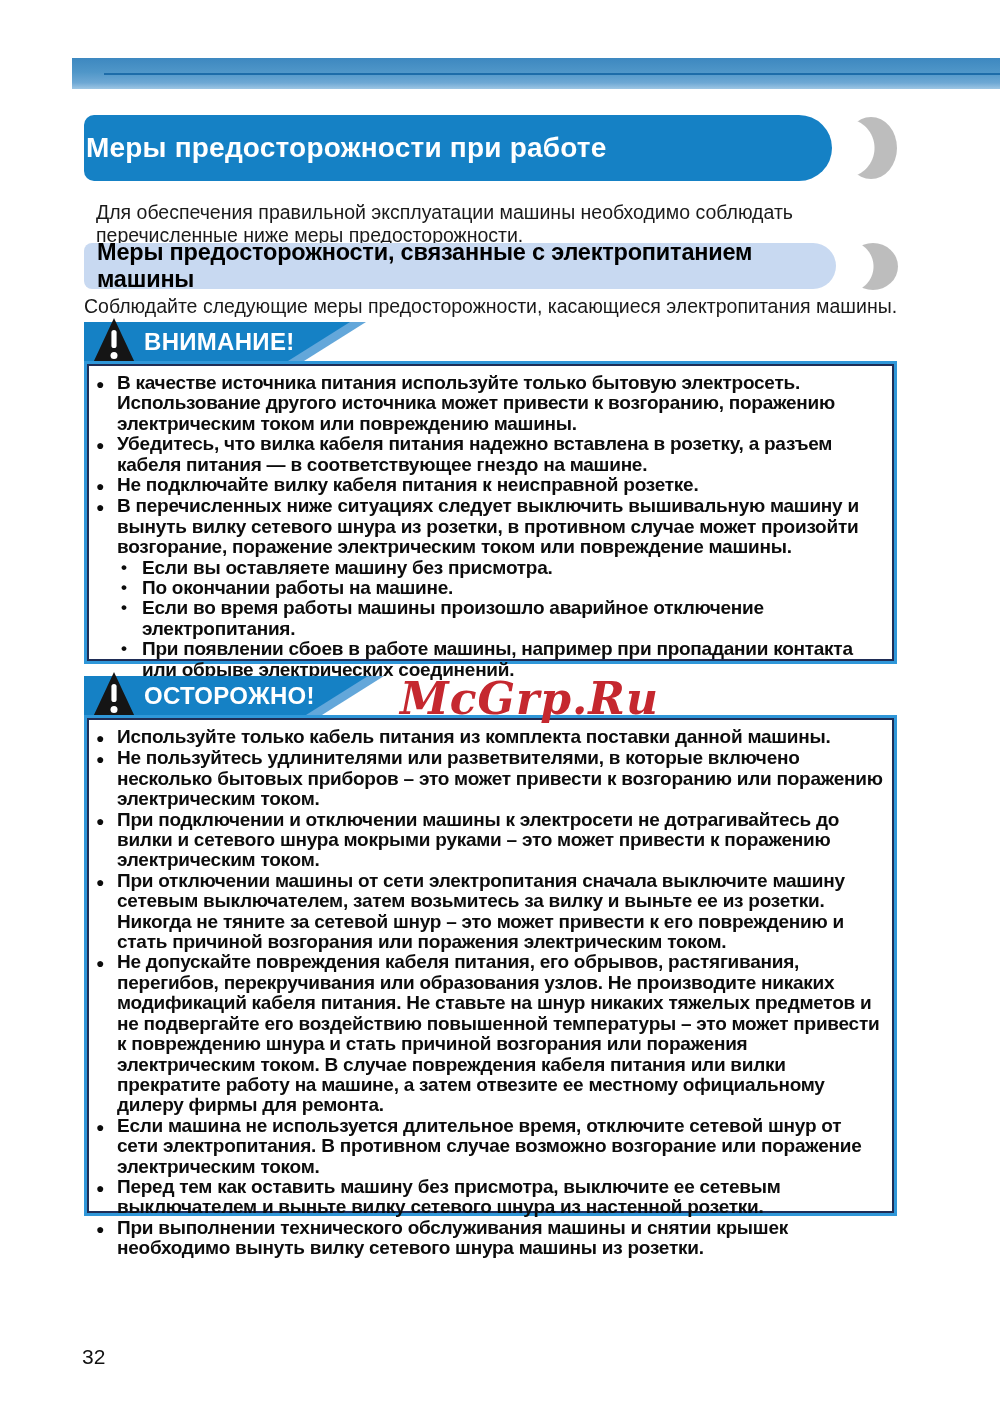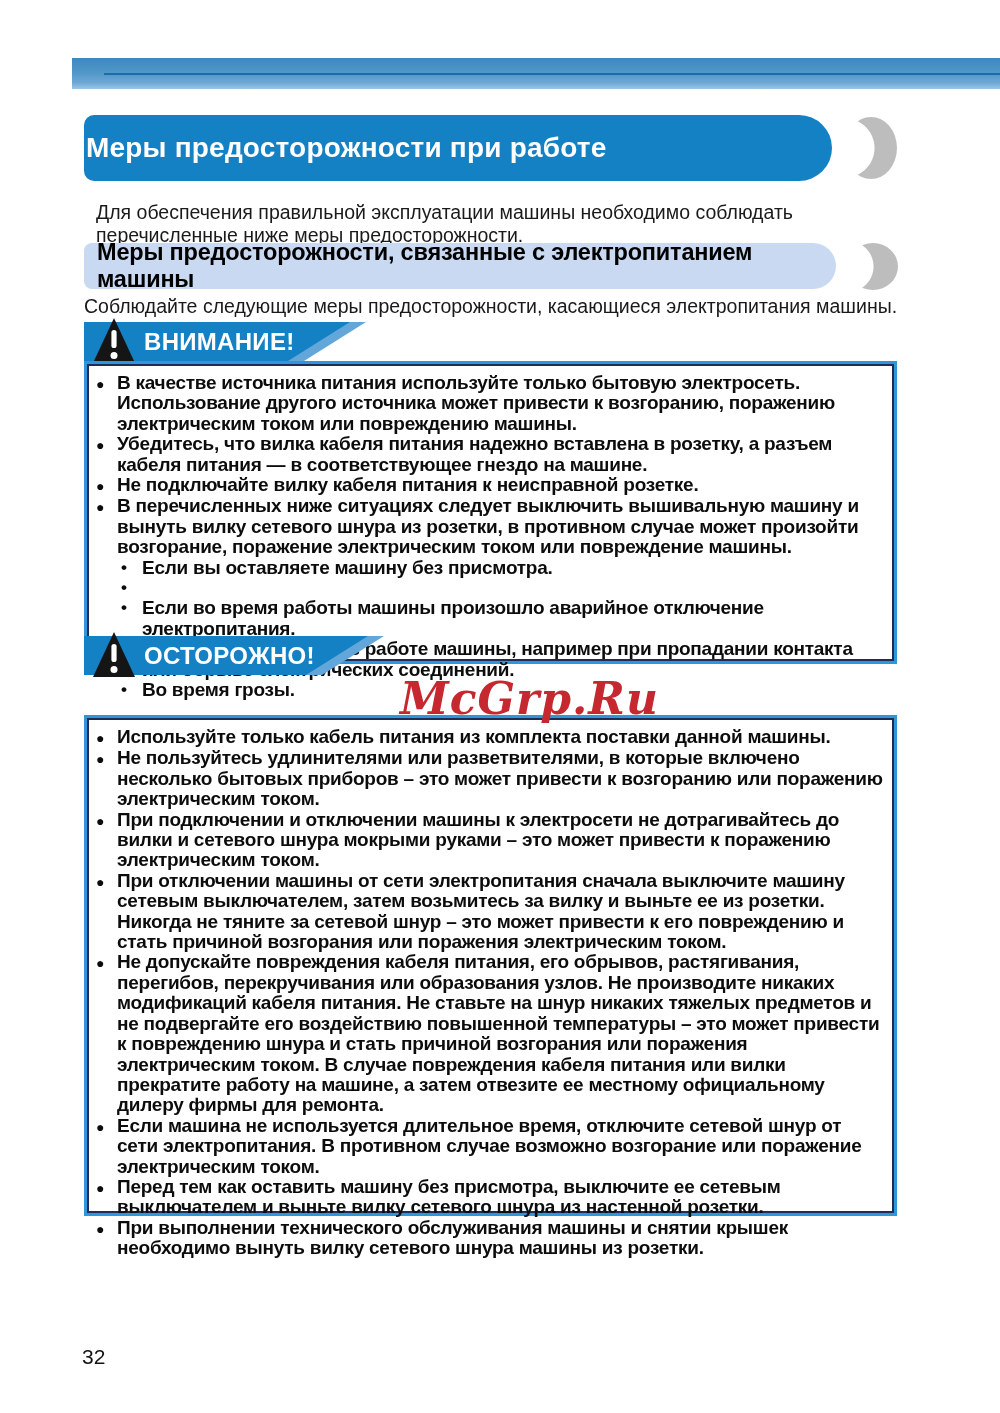--- a/index.html
+++ b/index.html
@@ -110,36 +110,37 @@
     <div class="bullet-item">
       <span class="marker">●</span>
       <span>В перечисленных ниже ситуациях следует выключить вышивальную машину и вынуть вилку сетевого шнура из розетки, в противном случае может произойти возгорание, поражение электрическим током или повреждение машины.</span>
     </div>
     <div class="sub-item">
       <span class="marker">•</span>
       <span>Если вы оставляете машину без присмотра.</span>
     </div>
     <div class="sub-item">
       <span class="marker">•</span>
+      <span>По окончании работы на машине.</span>
     </div>
     <div class="sub-item">
       <span class="marker">•</span>
       <span>Если во время работы машины произошло аварийное отключение электропитания.</span>
     </div>
     <div class="sub-item">
       <span class="marker">•</span>
       <span>При появлении сбоев в работе машины, например при пропадании контакта или обрыве электрических соединений.</span>
     </div>
     <div class="sub-item">
       <span class="marker">•</span>
       <span>Во время грозы.</span>
     </div>
   </div>
 
-<div class="alert-tab" style="left:84px;top:636px;width:300px;">
+<div class="alert-tab" style="left:84px;top:676px;width:300px;">
   <div class="tab-accent"></div>
   <div class="tab-main"></div>
   <svg class="tri" viewBox="0 0 44 48">
     <polygon points="22,1 43,46 1,46" fill="#151515"></polygon>
     <rect x="19.4" y="13" width="5.2" height="18" rx="2.6" fill="#ffffff"></rect>
     <circle cx="22" cy="38.5" r="3.5" fill="#ffffff"></circle>
   </svg>
   <span class="tab-label">ОСТОРОЖНО!</span>
 </div>
 <div class="alert-box" id="caution-box">

